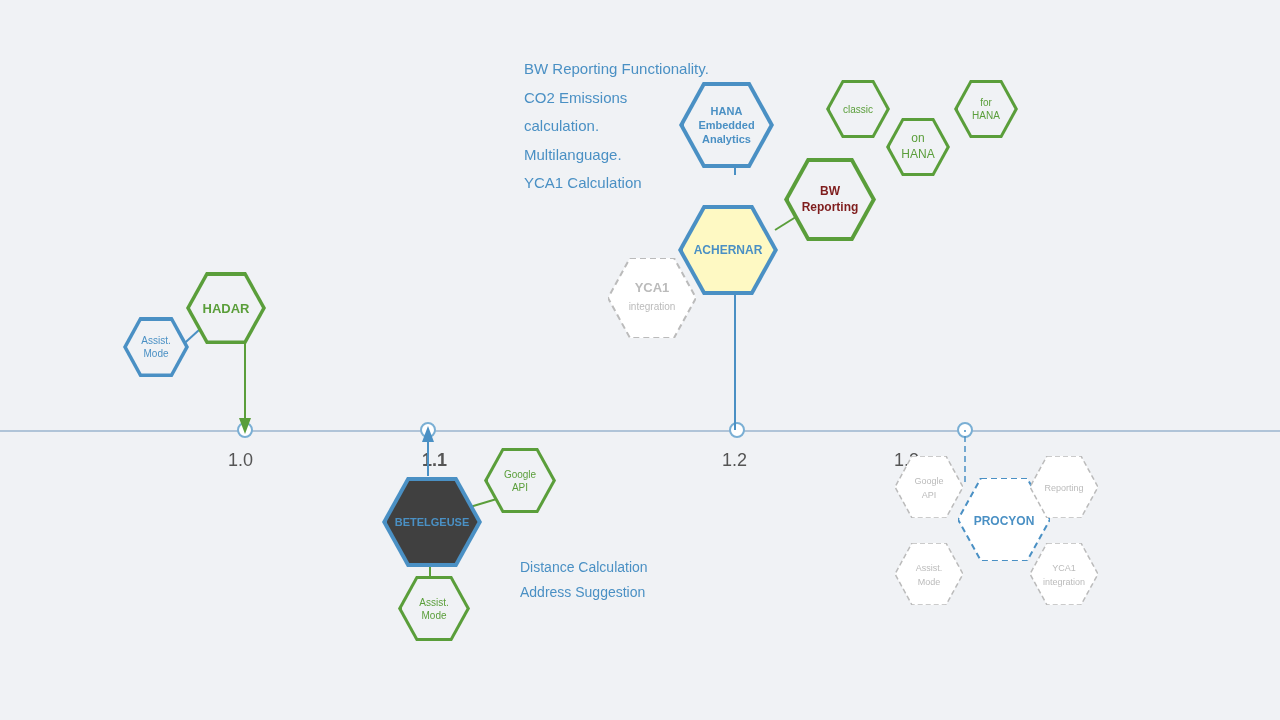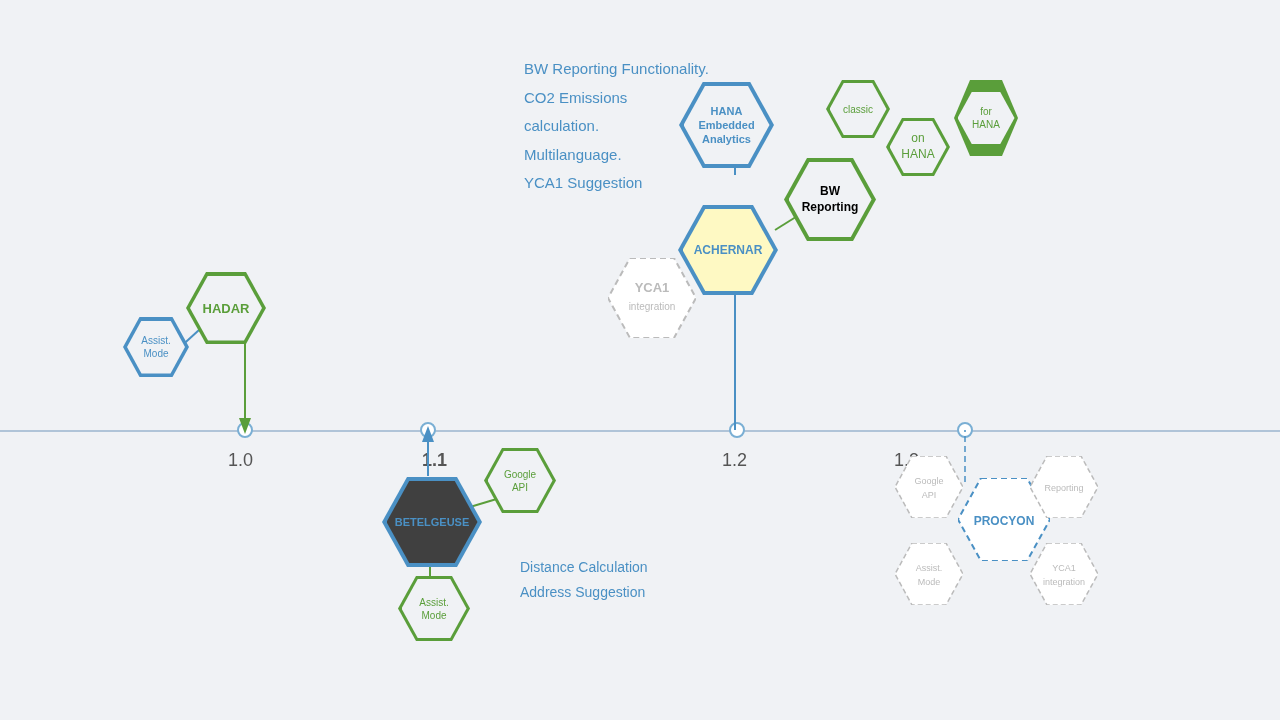--- a/index.html
+++ b/index.html
@@ -132,21 +132,21 @@
       </marker>
     </defs>
   </svg>
 
 
   <div style="position:absolute; left:524px; top:55px;">
     <div class="text-blue" style="font-size:15px; line-height:1.9;">
       <div>BW Reporting Functionality.</div>
       <div>CO2 Emissions<br>calculation.</div>
       <div>Multilanguage.</div>
-      <div>YCA1 Suggestion</div>
+      <div>YCA1 Calculation</div>
     </div>
   </div>
 
   <div style="position:absolute; left:520px; top:555px;">
     <div class="text-blue" style="font-size:14px; line-height:1.8;">
       <div>Distance Calculation</div>
       <div>Address Suggestion</div>
     </div>
   </div>
 
@@ -169,21 +169,21 @@
   <div style="position:absolute; left:678px; top:205px;">
     <div class="hex-outer" style="width:100px; height:90px; background:#4a90c4;">
       <div class="hex-inner" style="width:91px; height:82px; background:#fef9c3; font-size:12px; font-weight:600; color:#4a90c4; line-height:1.2;">
         <span>ACHERNAR</span>
       </div>
     </div>
   </div>
 
   <div style="position:absolute; left:784px; top:158px;">
     <div class="hex-outer" style="width:92px; height:83px; background:#5a9e3a;">
-      <div class="hex-inner" style="width:83px; height:75px; background:#f0f2f5; font-size:12px; font-weight:600; color:#000000; text-align:center; line-height:1.3;">
+      <div class="hex-inner" style="width:83px; height:75px; background:#f0f2f5; font-size:12px; font-weight:600; color:#7f1d1d; text-align:center; line-height:1.3;">
         <span>BW<br>Reporting</span>
       </div>
     </div>
   </div>
 
   <div style="position:absolute; left:679px; top:82px;">
     <div class="hex-outer" style="width:95px; height:86px; background:#4a90c4;">
       <div class="hex-inner" style="width:86px; height:78px; background:#f0f2f5; font-size:11px; font-weight:600; color:#4a90c4; text-align:center; line-height:1.3;">
         <span>HANA<br>Embedded<br>Analytics</span>
       </div>
@@ -200,21 +200,21 @@
 
   <div style="position:absolute; left:886px; top:118px;">
     <div class="hex-outer" style="width:64px; height:58px; background:#5a9e3a;">
       <div class="hex-inner" style="width:57px; height:52px; background:#f0f2f5; font-size:12px; color:#5a9e3a; text-align:center; line-height:1.3;">
         <span>on<br>HANA</span>
       </div>
     </div>
   </div>
 
   <div style="position:absolute; left:954px; top:80px;">
-    <div class="hex-outer" style="width:64px; height:76px; background:#5a9e3a;">
+    <div class="hex-outer" style="width:64px; height:58px; background:#5a9e3a;">
       <div class="hex-inner" style="width:57px; height:52px; background:#f0f2f5; font-size:10px; color:#5a9e3a; text-align:center; line-height:1.3;">
         <span>for<br>HANA</span>
       </div>
     </div>
   </div>
 
   <div style="position:absolute; left:608px; top:258px;">
     <svg width="88" height="80" viewBox="0 0 88 80">
       <polygon points="22,0 66,0 88,40 66,80 22,80 0,40" fill="white" stroke="#bbb" stroke-width="2" stroke-dasharray="6,4"></polygon>
       <text x="44" y="34" text-anchor="middle" font-size="13" fill="#bbb" font-weight="600">YCA1</text>

